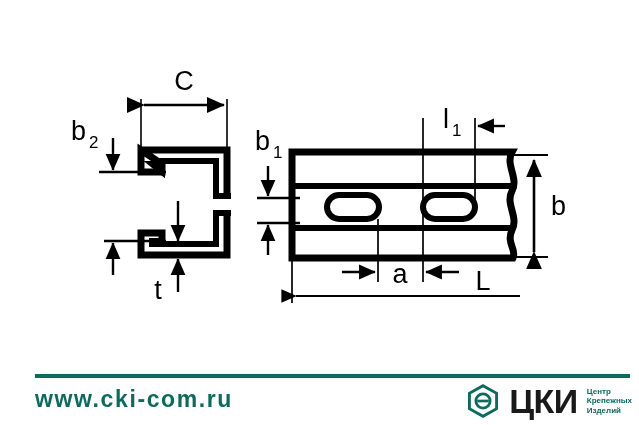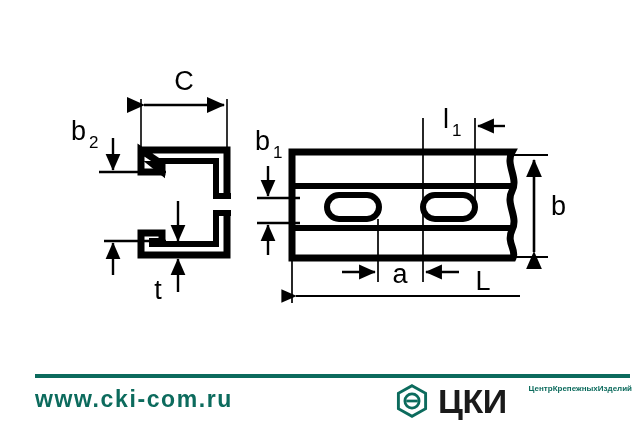--- a/index.html
+++ b/index.html
@@ -82,23 +82,23 @@
     font-family: "Liberation Sans", sans-serif;
     font-size: 34px;
     font-weight: bold;
     color: #1a1a1a;
     line-height: 34px;
     margin-left: 9px;
     letter-spacing: -0.5px;
     white-space: nowrap;
   }
   #brand-tagline {
-    margin-left: 22px;
+    margin-left: 9px;
     display: flex;
-    flex-direction: row;
+    flex-direction: column;
     justify-content: center;
     height: 34px;
   }
   #brand-tagline span {
     font-family: "Liberation Sans", sans-serif;
     font-size: 8px;
     font-weight: bold;
     color: #0c6b5d;
     line-height: 9.5px;
     white-space: nowrap;

